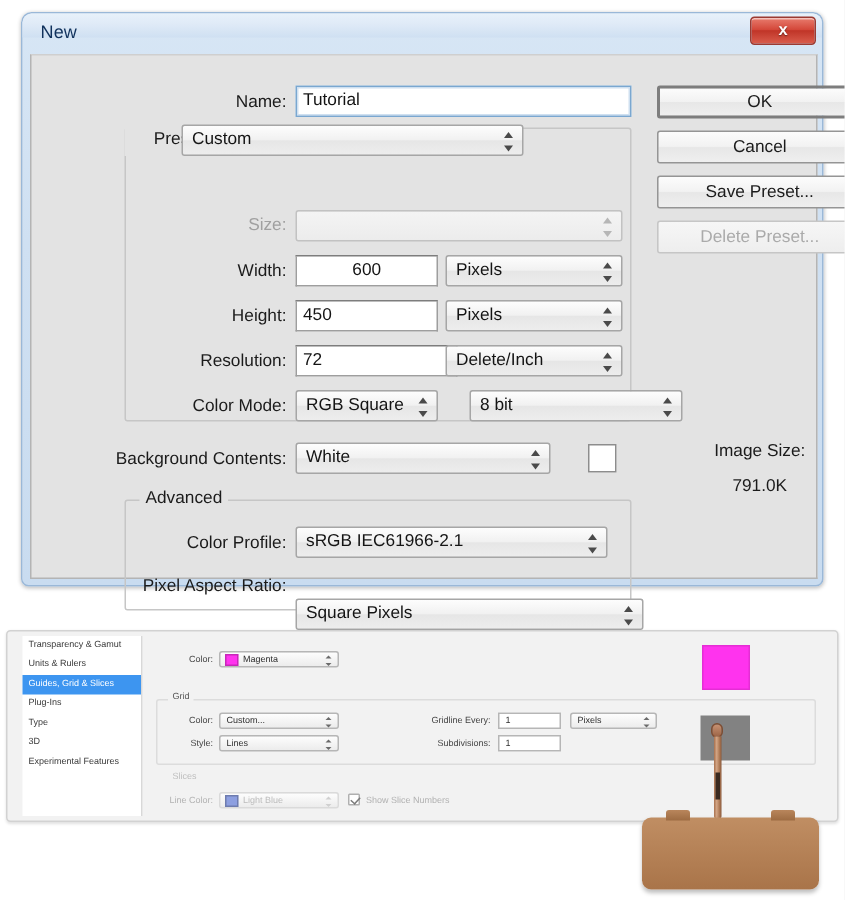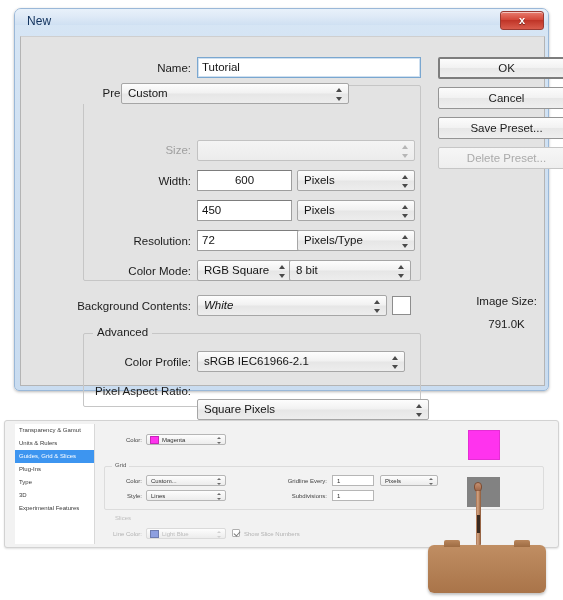--- a/index.html
+++ b/index.html
@@ -327,45 +327,46 @@
         <span class="arrows"></span>
       </div>
 
       <div class="lbl" style="left:70px; top:133px; width:100px;">Width:</div>
       <div class="txtfield" style="left:176px; top:133px; width:95px;text-align:center;">600</div>
       <div class="combo" style="left:276px; top:133px; width:118px;">
         <span>Pixels</span>
         <span class="arrows"></span>
       </div>
 
+      <div class="lbl" style="left:70px; top:163px; width:100px;">Height:</div>
       <div class="txtfield" style="left:176px; top:163px; width:95px;">450</div>
       <div class="combo" style="left:276px; top:163px; width:118px;">
         <span>Pixels</span>
         <span class="arrows"></span>
       </div>
 
       <div class="lbl" style="left:60px; top:193px; width:110px;">Resolution:</div>
       <div class="txtfield" style="left:176px; top:193px; width:108px;">72</div>
       <div class="combo" style="left:276px; top:193px; width:118px;">
-        <span>Pixels/Type</span>
+        <span>Delete/Inch</span>
         <span class="arrows"></span>
       </div>
 
       <div class="lbl" style="left:60px; top:223px; width:110px;">Color Mode:</div>
       <div class="combo" style="left:176px; top:223px; width:95px;">
         <span>RGB Square</span>
         <span class="arrows"></span>
       </div>
-      <div class="combo" style="left:268px; top:223px; width:122px;">
+      <div class="combo" style="left:292px; top:223px; width:142px;">
         <span>8 bit</span>
         <span class="arrows"></span>
       </div>
 
       <div class="lbl" style="left:40px; top:258px; width:130px;">Background Contents:</div>
-      <div class="combo" style="left:176px; top:258px; width:190px;font-style:italic;">
+      <div class="combo" style="left:176px; top:258px; width:170px;">
         <span>White</span>
         <span class="arrows"></span>
       </div>
       <div class="swatch-box" style="left:371px; top:259px;"></div>
 
       <div class="groupbox" style="left:62px; top:296px; width:338px; height:74px;"></div>
       <div class="group-legend" style="left:72px; top:289px;">Advanced</div>
 
       <div class="lbl" style="left:60px; top:314px; width:110px;">Color Profile:</div>
       <div class="combo" style="left:176px; top:314px; width:208px;">

